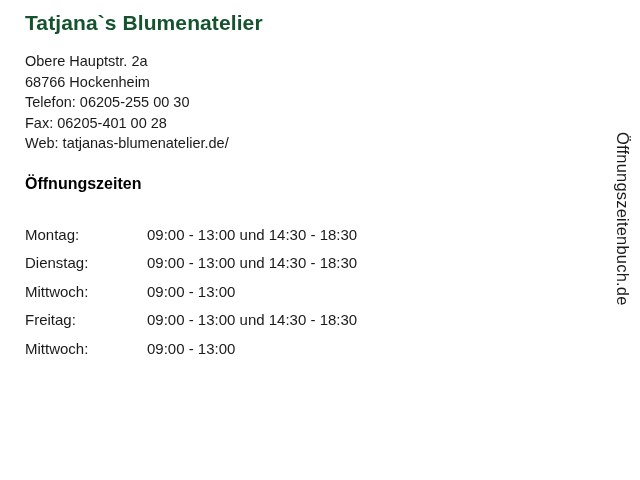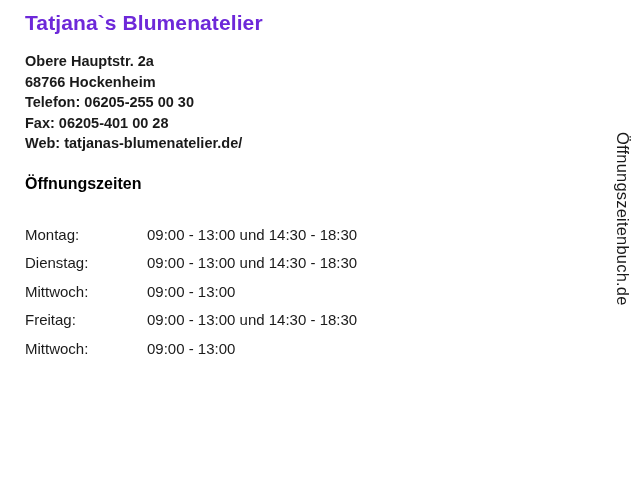--- a/index.html
+++ b/index.html
@@ -27,27 +27,26 @@
     left: 25px;
     top: 10px;
     width: 560px;
   }
   .shop-title {
     font-size: 21px;
     font-weight: bold;
     letter-spacing: 0.1px;
     margin: 0 0 16px 0;
     line-height: 1.2;
-    color: #6d28d9;
+    color: #14532d;
   }
   .address-block {
     font-size: 14.5px;
     line-height: 20.5px;
     color: #1a1a1a;
-    font-weight: bold;
   }
   .address-line {
     display: block;
     white-space: pre;
   }
   .hours-heading {
     font-size: 16px;
     font-weight: bold;
     margin: 21px 0 32px 0;
     color: #000000;

